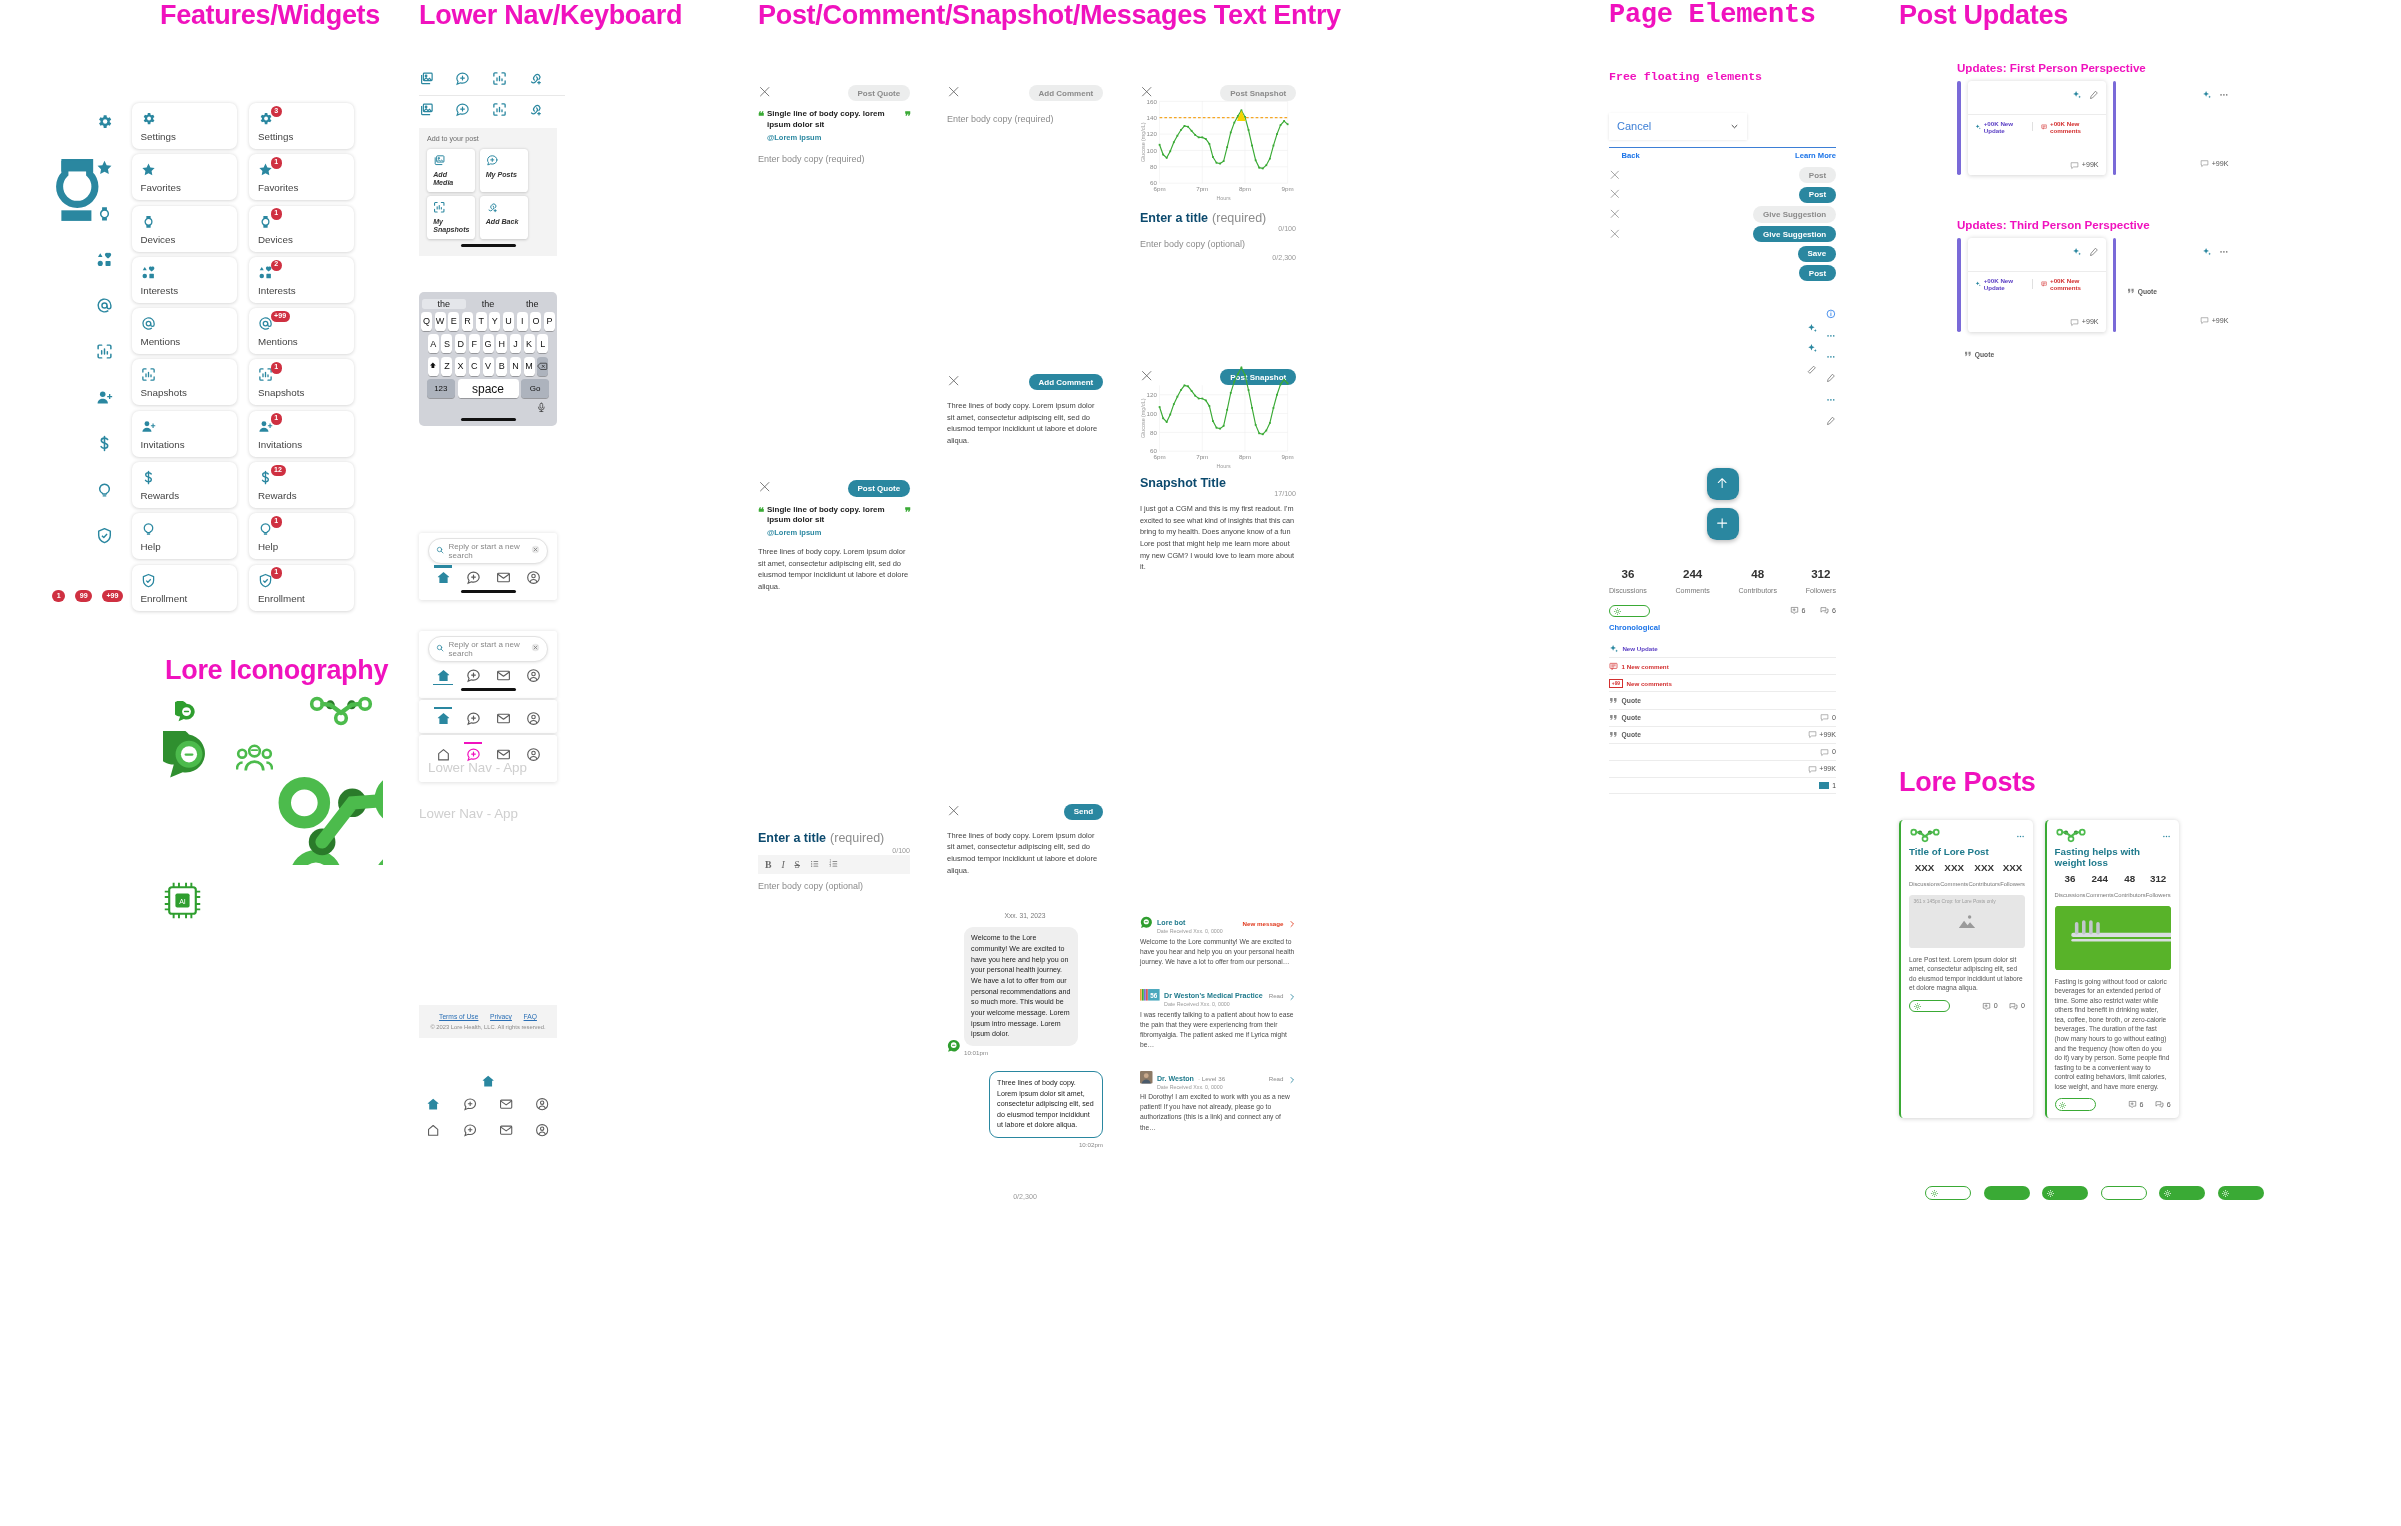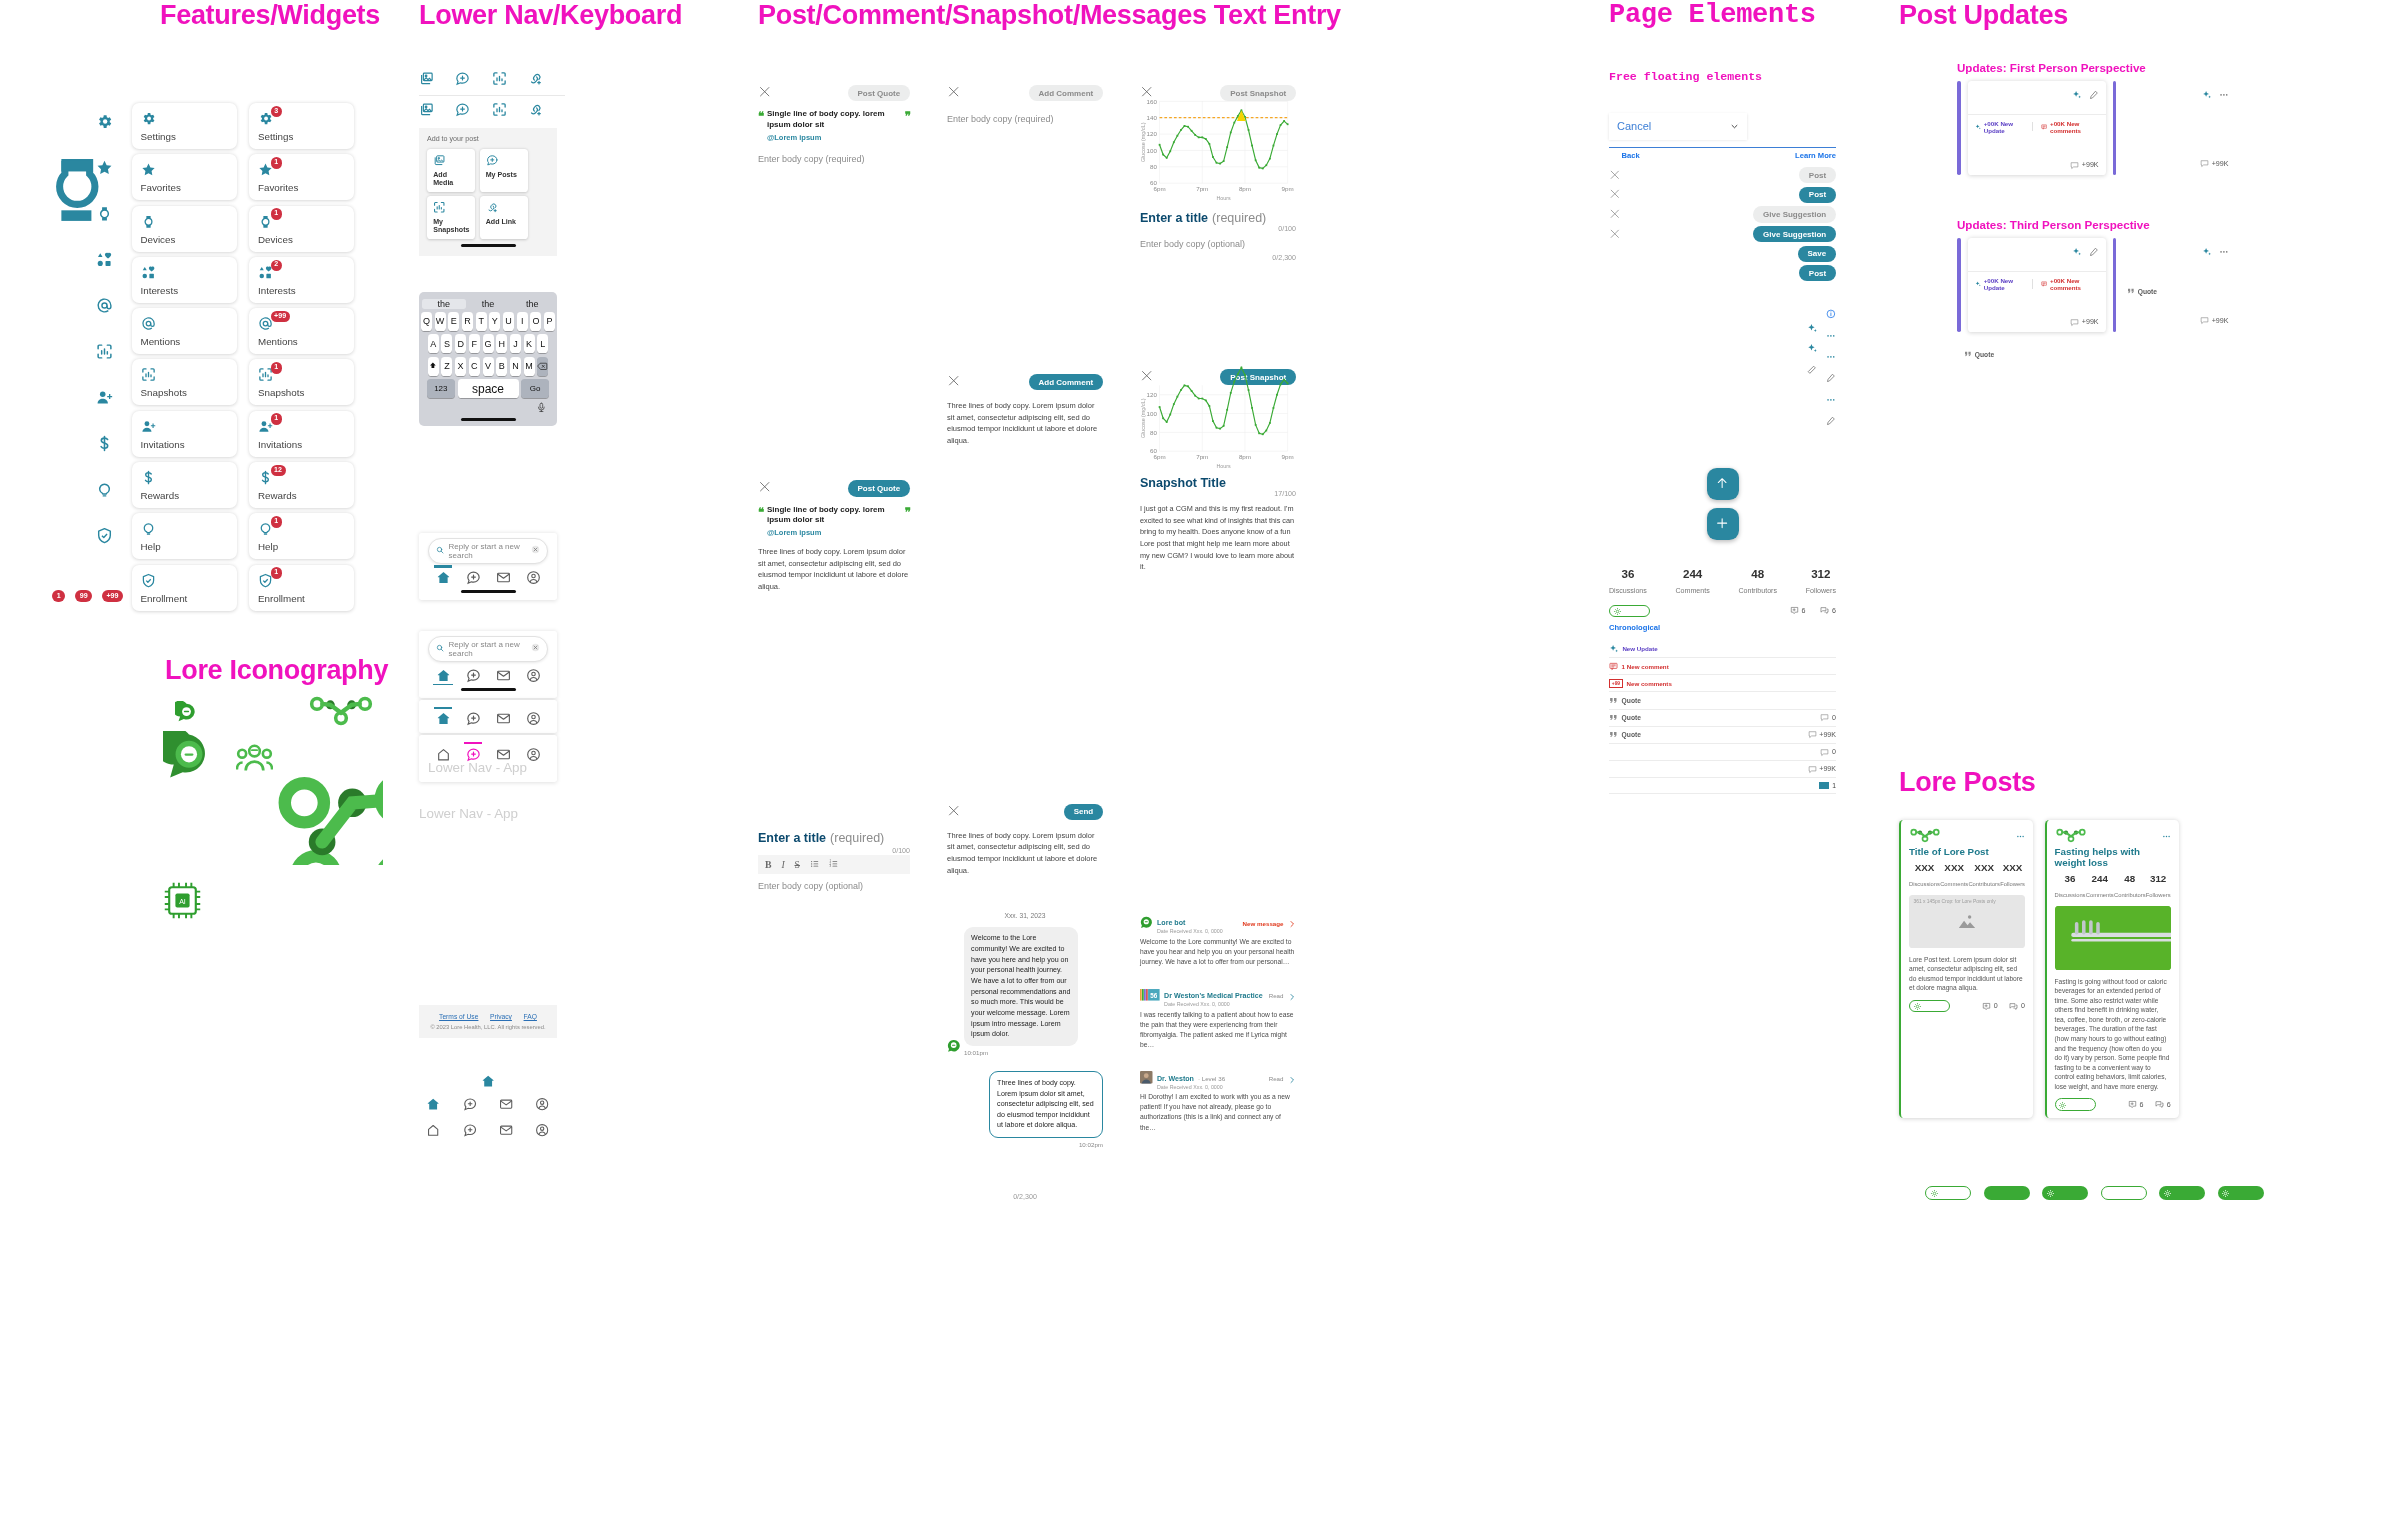--- a/index.html
+++ b/index.html
@@ -470,21 +470,21 @@
         </svg></span><span style="margin-right:21.4px;"><svg width="15" height="15" viewBox="0 0 24 24" fill="none" stroke="#2a87a0" stroke-width="2.1" stroke-linecap="round">
           <path d="M3 8V4.5A1.5 1.5 0 014.5 3H8M16 3h3.5A1.5 1.5 0 0121 4.5V8M21 16v3.5a1.5 1.5 0 01-1.5 1.5H16M8 21H4.5A1.5 1.5 0 013 19.5V16"></path>
           <path d="M8 15.5V11M12 15.5V8.5M16 15.5v-3"></path>
         </svg></span><span style="margin-right:21.4px;"><svg width="15" height="15" viewBox="0 0 24 24" fill="none" stroke="#2a87a0" stroke-width="1.9" stroke-linecap="round">
           <path d="M10.2 14.5a4.3 4.3 0 010-6l2.1-2.1a4.3 4.3 0 016 6l-1 1"></path>
           <path d="M13.8 9.5a4.3 4.3 0 010 6l-2.1 2.1a4.3 4.3 0 01-6 0"></path>
           <path d="M17.6 16.4v4.2M15.5 18.5h4.2"></path>
         </svg></span></div>
     <div style="background:#f3f3f3;padding:7.1px 8px 9px;width:138px;">
       <div style="font-size:7.1px;color:#6a6a6a;margin-bottom:5.3px;">Add to your post</div>
-      <div style="display:flex;gap:4.5px;flex-wrap:wrap;">
+      <div style="display:flex;gap:4.5px;flex-wrap:wrap;font-style:italic;">
     <div style="background:#fff;border-radius:3.6px;box-shadow:0 0.9px 2.7px rgba(0,0,0,.18);padding:4.5px 6.2px 4.5px;width:48px;">
       <div><svg width="12.5" height="12.5" viewBox="0 0 24 24" fill="none" stroke="#2a87a0" stroke-width="1.9">
               <rect x="7" y="3.5" width="14" height="12" rx="1.4"></rect>
               <path d="M4.2 6.5v12.2c0 .9.7 1.6 1.6 1.6h12"></path>
               <circle cx="11.3" cy="8" r="1.3" fill="#2a87a0"></circle>
               <path d="M8 14.2l3.4-3.4 3 3 2.2-2 3.4 3.1" fill="none"></path>
             </svg></div>
       <div style="font-size:7.1px;font-weight:bold;color:#333;margin-top:1.8px;">Add Media</div>
     </div>
     <div style="background:#fff;border-radius:3.6px;box-shadow:0 0.9px 2.7px rgba(0,0,0,.18);padding:4.5px 6.2px 4.5px;width:48px;">
@@ -500,21 +500,21 @@
               <path d="M8 15.5V11M12 15.5V8.5M16 15.5v-3"></path>
             </svg></div>
       <div style="font-size:7.1px;font-weight:bold;color:#333;margin-top:1.8px;">My Snapshots</div>
     </div>
     <div style="background:#fff;border-radius:3.6px;box-shadow:0 0.9px 2.7px rgba(0,0,0,.18);padding:4.5px 6.2px 4.5px;width:48px;">
       <div><svg width="12.5" height="12.5" viewBox="0 0 24 24" fill="none" stroke="#2a87a0" stroke-width="1.9" stroke-linecap="round">
               <path d="M10.2 14.5a4.3 4.3 0 010-6l2.1-2.1a4.3 4.3 0 016 6l-1 1"></path>
               <path d="M13.8 9.5a4.3 4.3 0 010 6l-2.1 2.1a4.3 4.3 0 01-6 0"></path>
               <path d="M17.6 16.4v4.2M15.5 18.5h4.2"></path>
             </svg></div>
-      <div style="font-size:7.1px;font-weight:bold;color:#333;margin-top:1.8px;">Add Link</div>
+      <div style="font-size:7.1px;font-weight:bold;color:#333;margin-top:1.8px;">Add Back</div>
     </div>
       </div>
       <div class="homeindicator"></div>
     </div>
   </div>
 <div class="col" id="keyboard-root" style="left:419px; top:292px;">
   <div class="kbd">
     <div class="sugg">
       <div class="hl">the</div>
         <div class="">the</div>

